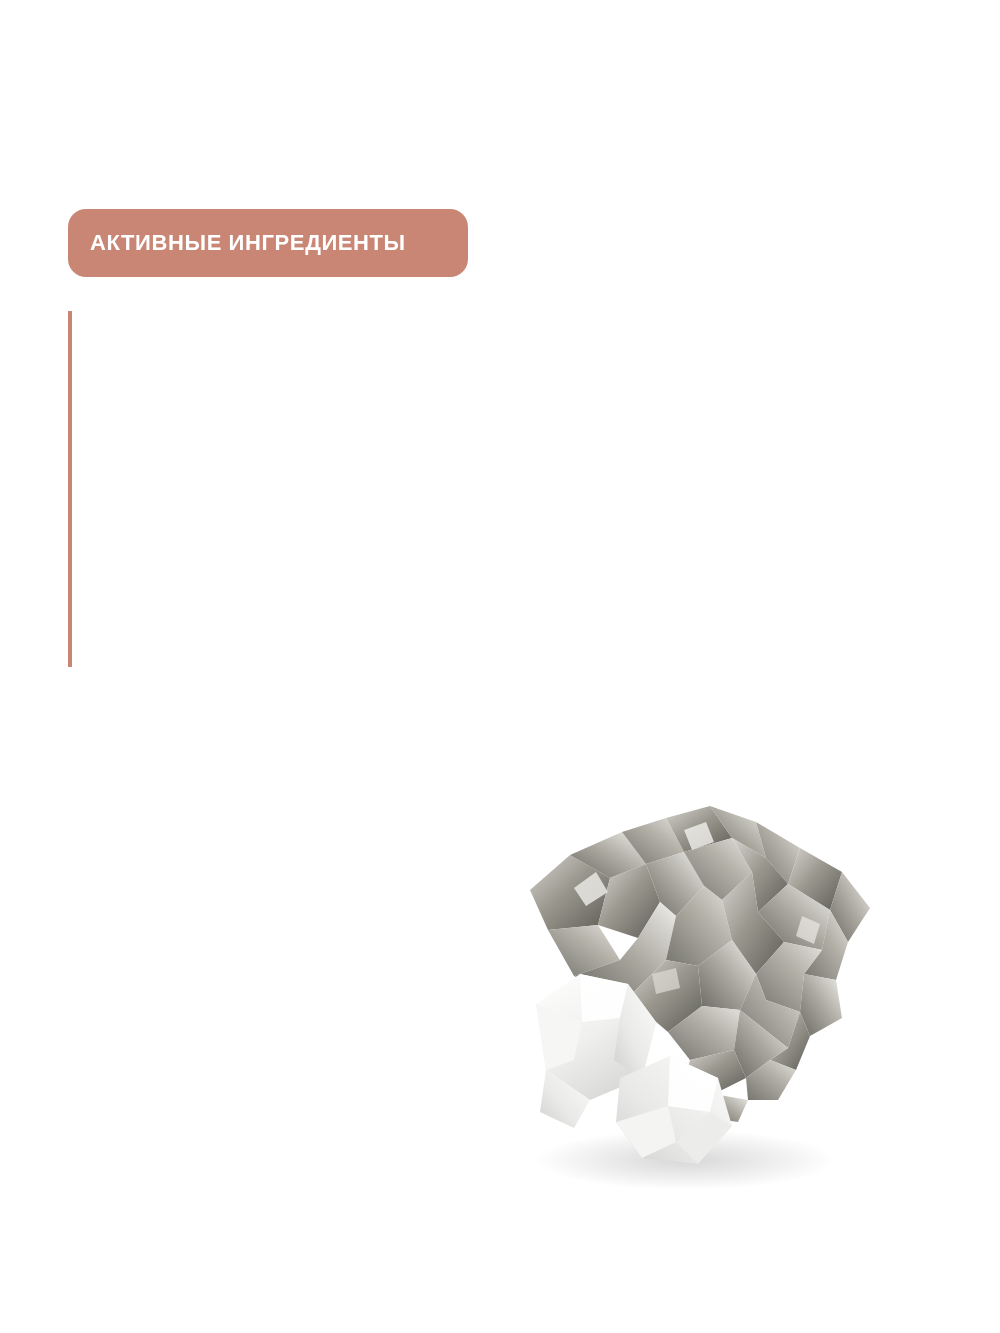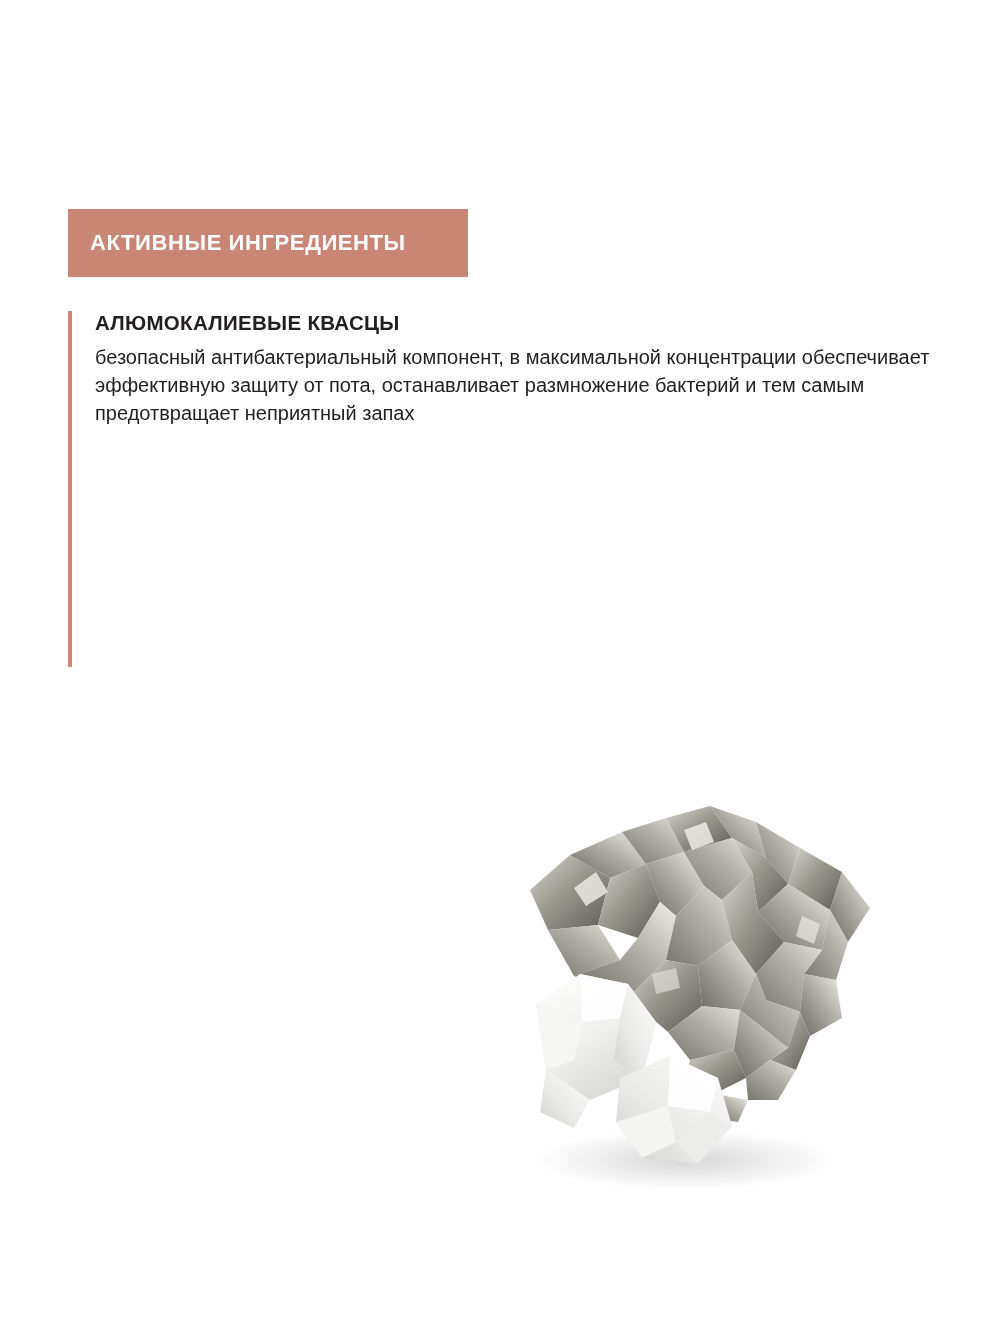--- a/index.html
+++ b/index.html
@@ -25,20 +25,21 @@
   
   .banner {
     position: absolute;
     left: 68px;
     top: 209px;
     width: 400px;
     height: 68px;
     background: #c98674;
     display: flex;
     align-items: center;
+    border-radius: 18px;
   }
   .banner-title {
     color: #ffffff;
     font-size: 22px;
     font-weight: bold;
     letter-spacing: 0.6px;
     padding-left: 22px;
     line-height: 1.1;
   }
 
@@ -102,24 +103,20 @@
 <div class="page">
 
   <div class="banner">
     <div class="banner-title">АКТИВНЫЕ ИНГРЕДИЕНТЫ</div>
   </div>
 
   <div class="list-wrap">
     <div class="list-rule"></div>
     <div class="list-inner">
 
-      <div class="item">
-        <p class="item-title">АЛЮМОКАЛИЕВЫЕ КВАСЦЫ</p>
-        <p class="item-desc">безопасный антибактериальный компонент, в максимальной концентрации обеспечивает эффективную защиту от пота, останавливает размножение бактерий и тем самым предотвращает неприятный запах</p>
-      </div>
 
 
       <div class="item">
       </div>
 
     </div>
   </div>
 
   <div class="mineral">
     <svg width="430" height="440" viewBox="0 0 430 440" xmlns="http://www.w3.org/2000/svg" aria-hidden="true">

